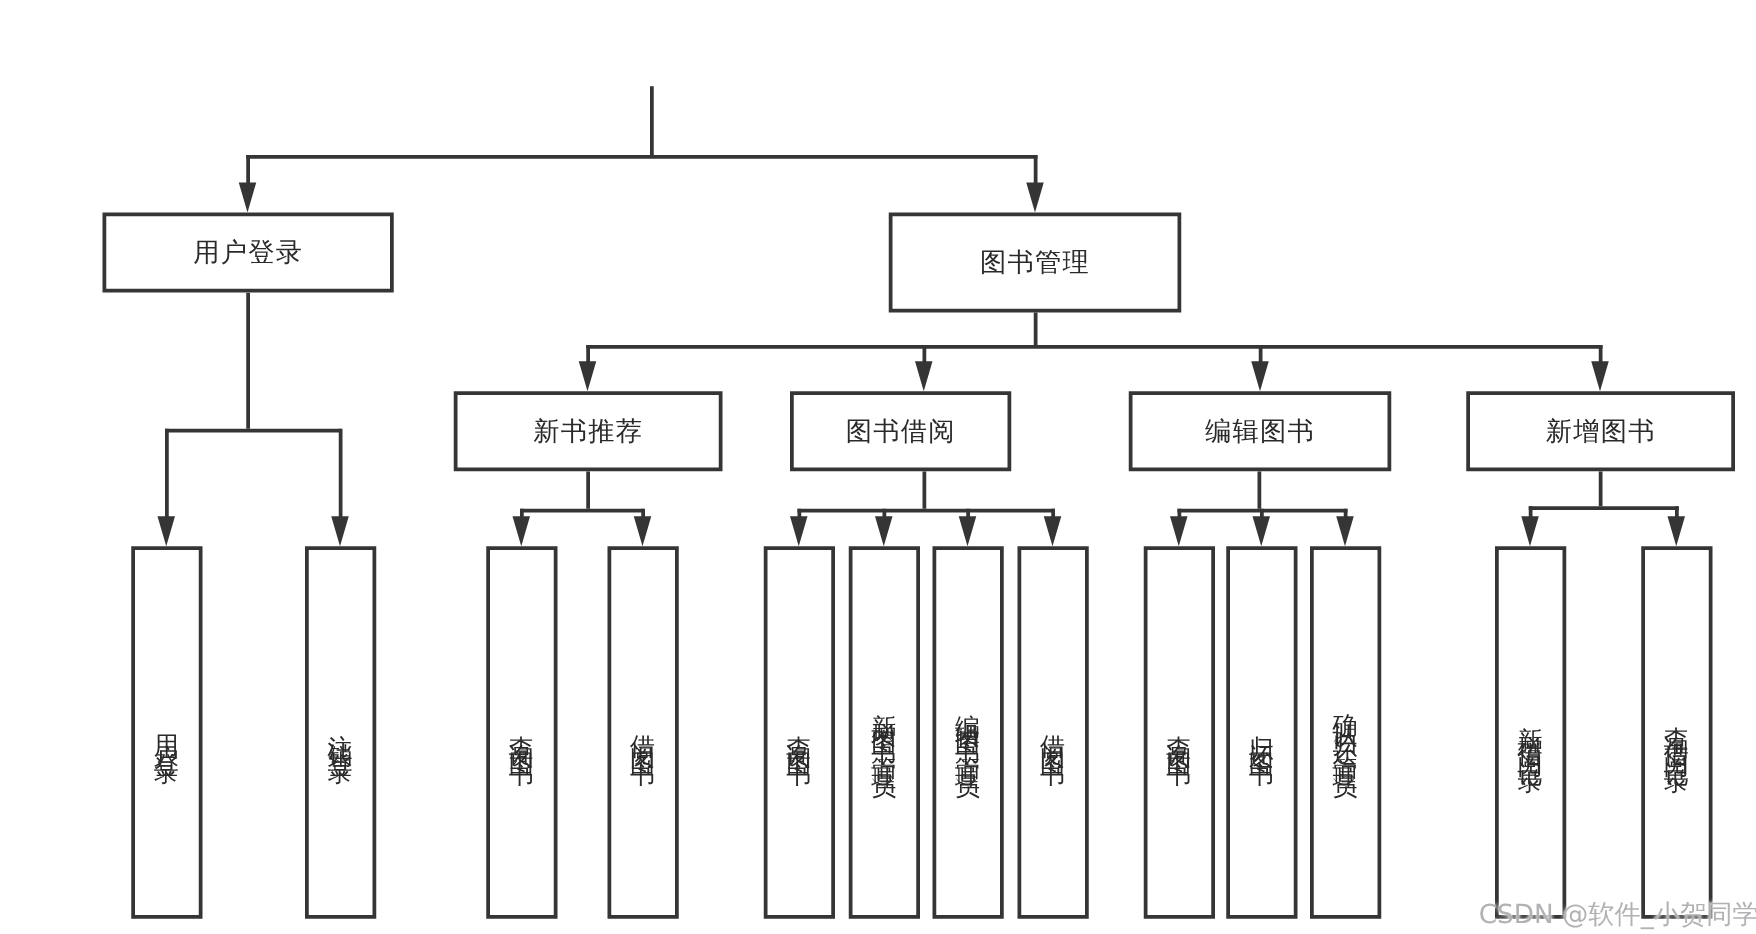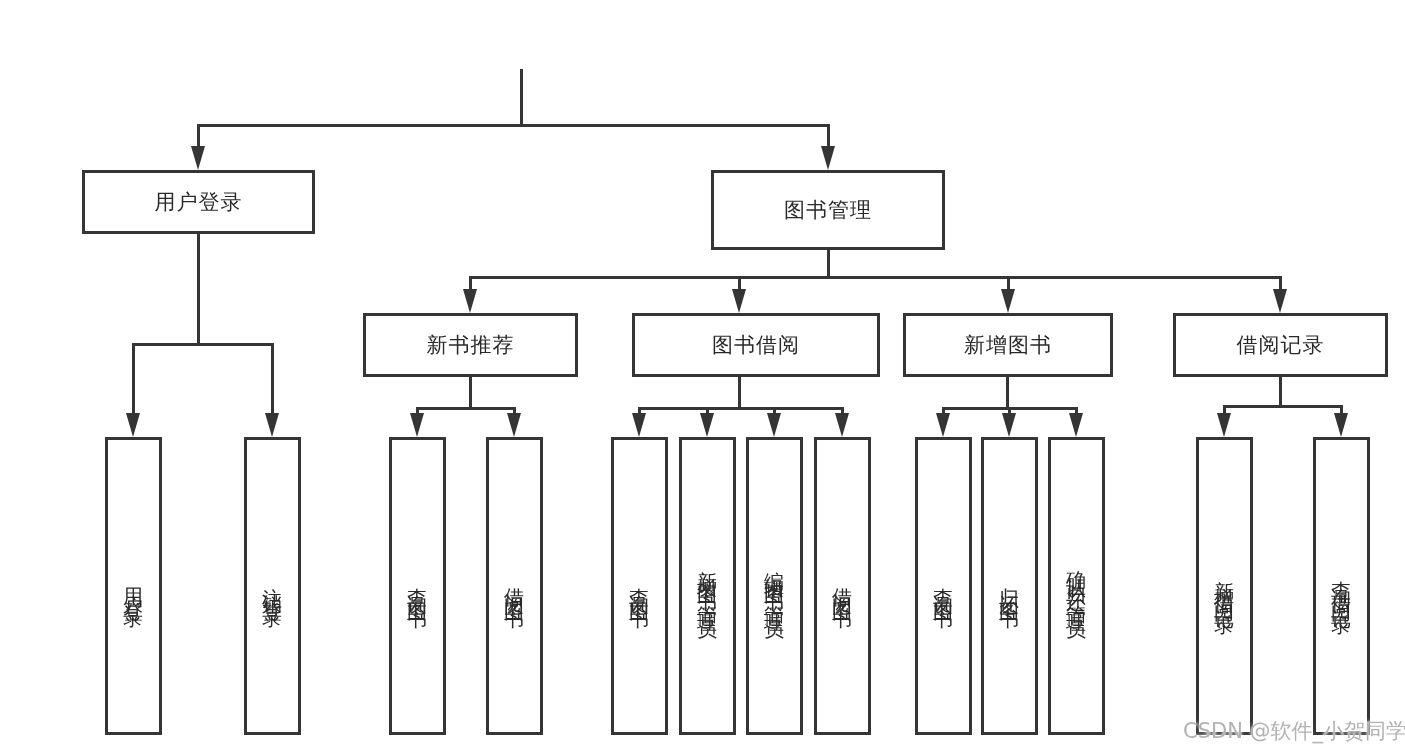--- a/index.html
+++ b/index.html
@@ -97,28 +97,28 @@
   <div class="vl" style="left:1007px; top:276px; height:16px;"></div>
   <div class="vl" style="left:1279px; top:276px; height:16px;"></div>
   <div class="ar" style="left:463px; top:289px;"></div>
   <div class="ar" style="left:732px; top:289px;"></div>
   <div class="ar" style="left:1001px; top:289px;"></div>
   <div class="ar" style="left:1273px; top:289px;"></div>
 
   <div class="box" style="left:363px; top:313px; width:215px; height:64px;">
     <span>新书推荐</span>
   </div>
-  <div class="box" style="left:632px; top:313px; width:248px; height:64px;">
+  <div class="box" style="left:632px; top:313px; width:177px; height:64px;">
     <span>图书借阅</span>
   </div>
   <div class="box" style="left:903px; top:313px; width:210px; height:64px;">
-    <span>新增图书</span>
+    <span>编辑图书</span>
   </div>
   <div class="box" style="left:1173px; top:313px; width:215px; height:64px;">
-    <span>借阅记录</span>
+    <span>新增图书</span>
   </div>
 
   <div class="vl" style="left:469px; top:377px; height:30px;"></div>
   <div class="hl" style="left:416px; top:407px; width:99px;"></div>
   <div class="vl" style="left:416px; top:407px; height:10px;"></div>
   <div class="vl" style="left:513px; top:407px; height:10px;"></div>
   <div class="ar" style="left:410px; top:413px;"></div>
   <div class="ar" style="left:507px; top:413px;"></div>
 
   <div class="vl" style="left:738px; top:377px; height:30px;"></div>

